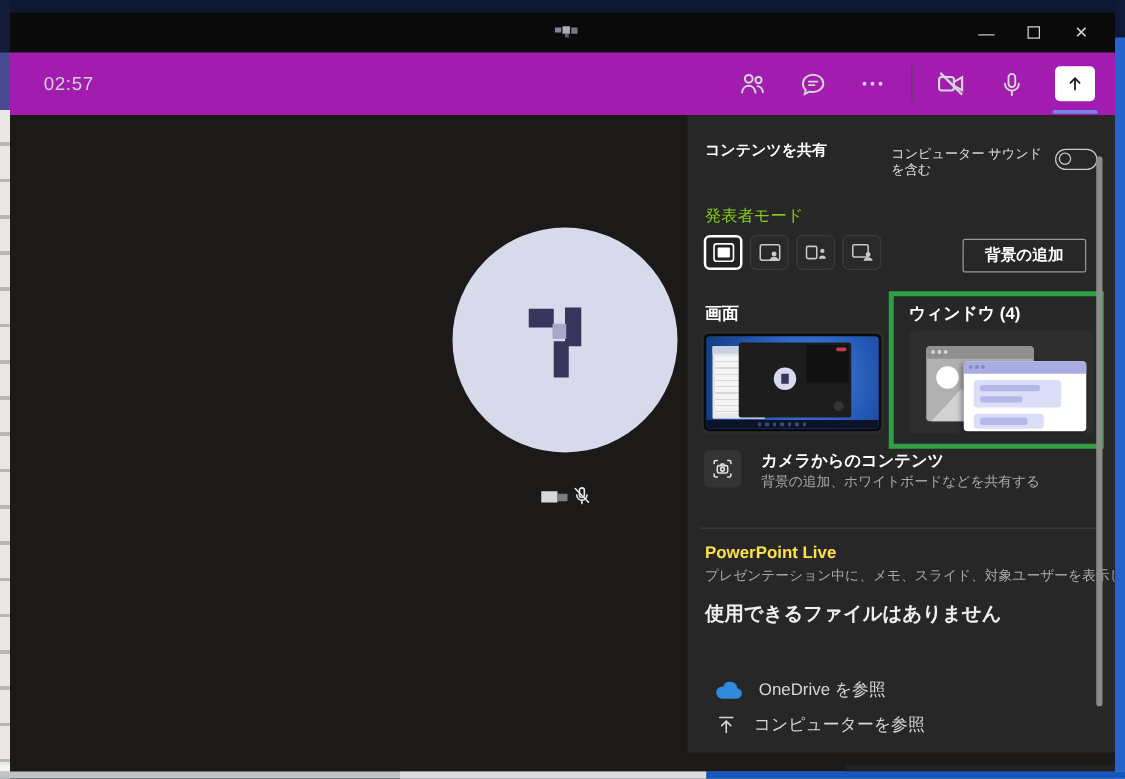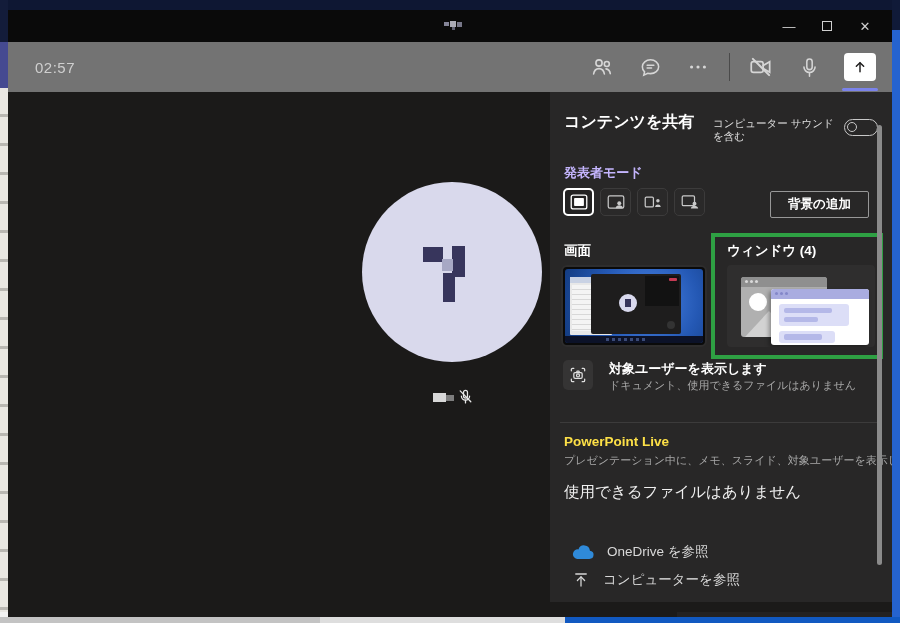--- a/index.html
+++ b/index.html
@@ -22,21 +22,21 @@
   
   .tw { position:absolute; left:8px; top:10px; width:884px; height:607px; background:#1b1a19; overflow:hidden; }
 
   .titlebar { position:absolute; left:0; top:0; width:884px; height:32px; background:#0a0a0a; }
   .tb-logo { position:absolute; left:434px; top:7px; width:24px; height:16px; opacity:.85; }
   .win-controls { position:absolute; right:8px; top:0; height:32px; display:flex; align-items:center; }
   .win-btn { width:38px; height:32px; display:flex; align-items:center; justify-content:center;
              color:#cfcfcf; font-size:13px; }
   .max-glyph { width:10px; height:10px; border:1.2px solid #cfcfcf; }
 
-  .toolbar { position:absolute; left:0; top:32px; width:884px; height:50px; background:#737373; }
+  .toolbar { position:absolute; left:0; top:32px; width:884px; height:50px; background:#a21caf; }
   .timer { position:absolute; left:27px; top:0; height:50px; display:flex; align-items:center;
            color:#cfcfcf; font-size:15px; letter-spacing:.5px; }
   .tb-icons { position:absolute; right:16px; top:0; height:50px; display:flex; align-items:center; gap:22px; }
   .tb-ic { width:26px; height:26px; display:flex; align-items:center; justify-content:center; cursor:pointer; }
   .tb-sep { width:1px; height:28px; background:#4a4a4a; margin:0 -4px; }
   .share-wrap { position:relative; width:32px; height:28px; }
   .share-btn { width:32px; height:28px; background:#ffffff; border-radius:4px; display:flex;
                align-items:center; justify-content:center; color:#1f1e1e; font-size:15px; font-weight:bold; }
   .share-underline { position:absolute; left:-2px; bottom:-10px; width:36px; height:3px;
                      border-radius:2px; background:#7b83eb; }
@@ -48,27 +48,27 @@
   .avatar { position:absolute; left:354px; top:90px; width:180px; height:180px; border-radius:50%;
             background:#d9d9ec; }
   .px { position:absolute; }
   .name-chip1 { position:absolute; left:425px; top:301px; width:13px; height:9px; background:#d8d8d8; }
   .name-chip2 { position:absolute; left:438px; top:303px; width:8px; height:6px; background:#7d7d7d; }
   .micoff-stage { position:absolute; left:449px; top:296px; width:17px; height:17px; }
   .panel-shadow { position:absolute; left:669px; top:520px; width:215px; height:17px; background:#232222; }
 
   
   .panel { position:absolute; left:542px; top:82px; width:342px; height:510px; background:#282727; }
-  .p-title { position:absolute; left:14px; top:20px; font-size:16px; font-weight:bold; color:#fff; }
+  .p-title { position:absolute; left:14px; top:20px; font-size:12px; font-weight:bold; color:#fff; }
   .sound-label { position:absolute; left:163px; top:25px; width:128px; font-size:10.5px; color:#e0e0e0; line-height:1.2; text-align:left; }
   .toggle { position:absolute; left:294px; top:27px; width:34px; height:17px; border:1.5px solid #c8c8c8;
             border-radius:10px; cursor:pointer; }
   .toggle-knob { position:absolute; left:2px; top:1.5px; width:10px; height:10px; border:1.5px solid #c8c8c8;
                  border-radius:50%; }
-  .pm-label { position:absolute; left:14px; top:72px; font-size:13px; font-weight:bold; color:#c4b5fd; }
+  .pm-label { position:absolute; left:14px; top:72px; font-size:13px; font-weight:normal; color:#84cc16; }
   .pm-row { position:absolute; left:13px; top:96px; display:flex; gap:6px; }
   .pm-btn { width:31px; height:28px; border-radius:5px; background:#2a2929; border:1px solid #3c3b3b;
             display:flex; align-items:center; justify-content:center; cursor:pointer; }
   .pm-btn.sel { border:2px solid #fff; background:#232222; }
   .bg-add { position:absolute; left:220px; top:99px; width:99px; height:27px; border:1px solid #979797;
             border-radius:2px; color:#fff; font-size:12.5px; font-weight:bold; display:flex;
             align-items:center; justify-content:center; background:transparent; cursor:pointer; }
   .sec-screen-label { position:absolute; left:14px; top:150px; font-size:13.5px; font-weight:bold; color:#fff; }
 
   .screen-tile { position:absolute; left:11px; top:173px; width:146px; height:82px; border-radius:6px;
@@ -113,21 +113,21 @@
   .cam-row { position:absolute; left:13px; top:268px; width:316px; height:40px; cursor:pointer; }
   .cam-tile { position:absolute; left:0; top:0; width:30px; height:30px; border-radius:5px; background:#353434;
               display:flex; align-items:center; justify-content:center; }
   .cam-title { position:absolute; left:46px; top:0; font-size:13px; font-weight:bold; color:#fff; }
   .cam-sub { position:absolute; left:46px; top:18px; font-size:11px; color:#a8a8a8; white-space:nowrap; }
 
   .divider { position:absolute; left:10px; top:330px; width:322px; height:1px; background:#3c3b3b; }
 
   .ppt-title { position:absolute; left:14px; top:342px; font-size:13.5px; font-weight:bold; color:#fde047; }
   .ppt-sub { position:absolute; left:14px; top:361px; font-size:11px; color:#a8a8a8; white-space:nowrap; }
-  .no-files { position:absolute; left:14px; top:390px; width:248px; font-size:15.5px; font-weight:400;
+  .no-files { position:absolute; left:14px; top:390px; width:248px; font-size:15.5px; font-weight:700;
               color:#efefef; line-height:1.25; }
   .link-row { position:absolute; left:22px; display:flex; align-items:center; gap:13px; cursor:pointer; }
   .link-row.onedrive { top:451px; }
   .link-row.computer { top:479px; }
   .link-text { font-size:13.5px; color:#d8d8d8; }
 
   .p-scrollbar { position:absolute; left:327px; top:33px; width:5px; height:440px; border-radius:3px;
                  background:#8b8b8b; cursor:pointer; }
 </style>
 </head>
@@ -333,22 +333,22 @@
 
     <div class="cam-row">
       <div class="cam-tile">
         <svg width="20" height="20" viewBox="0 0 24 24" fill="none" stroke="#e0e0e0" stroke-width="1.5" stroke-linecap="round">
           <path d="M4 7V5.5A1.5 1.5 0 0 1 5.5 4H7M17 4h1.5A1.5 1.5 0 0 1 20 5.5V7M20 17v1.5a1.5 1.5 0 0 1-1.5 1.5H17M7 20H5.5A1.5 1.5 0 0 1 4 18.5V17"></path>
           <rect x="7" y="9" width="10" height="7" rx="1.5"></rect>
           <circle cx="12" cy="12.5" r="1.8"></circle>
           <path d="M10 9l1-1.6h2L14 9"></path>
         </svg>
       </div>
-      <div class="cam-title">対象ユーザーを表示します</div>
-      <div class="cam-sub">ドキュメント、使用できるファイルはありません</div>
+      <div class="cam-title">カメラからのコンテンツ</div>
+      <div class="cam-sub">背景の追加、ホワイトボードなどを共有する</div>
     </div>
 
     <div class="divider"></div>
 
     <div class="ppt-title">PowerPoint Live</div>
     <div class="ppt-sub">プレゼンテーション中に、メモ、スライド、対象ユーザーを表示します</div>
     <div class="no-files">使用できるファイルはありません</div>
 
     <div class="link-row computer">
       <svg width="18" height="18" viewBox="0 0 24 24" fill="none" stroke="#d6d6d6" stroke-width="1.7" stroke-linecap="round">

